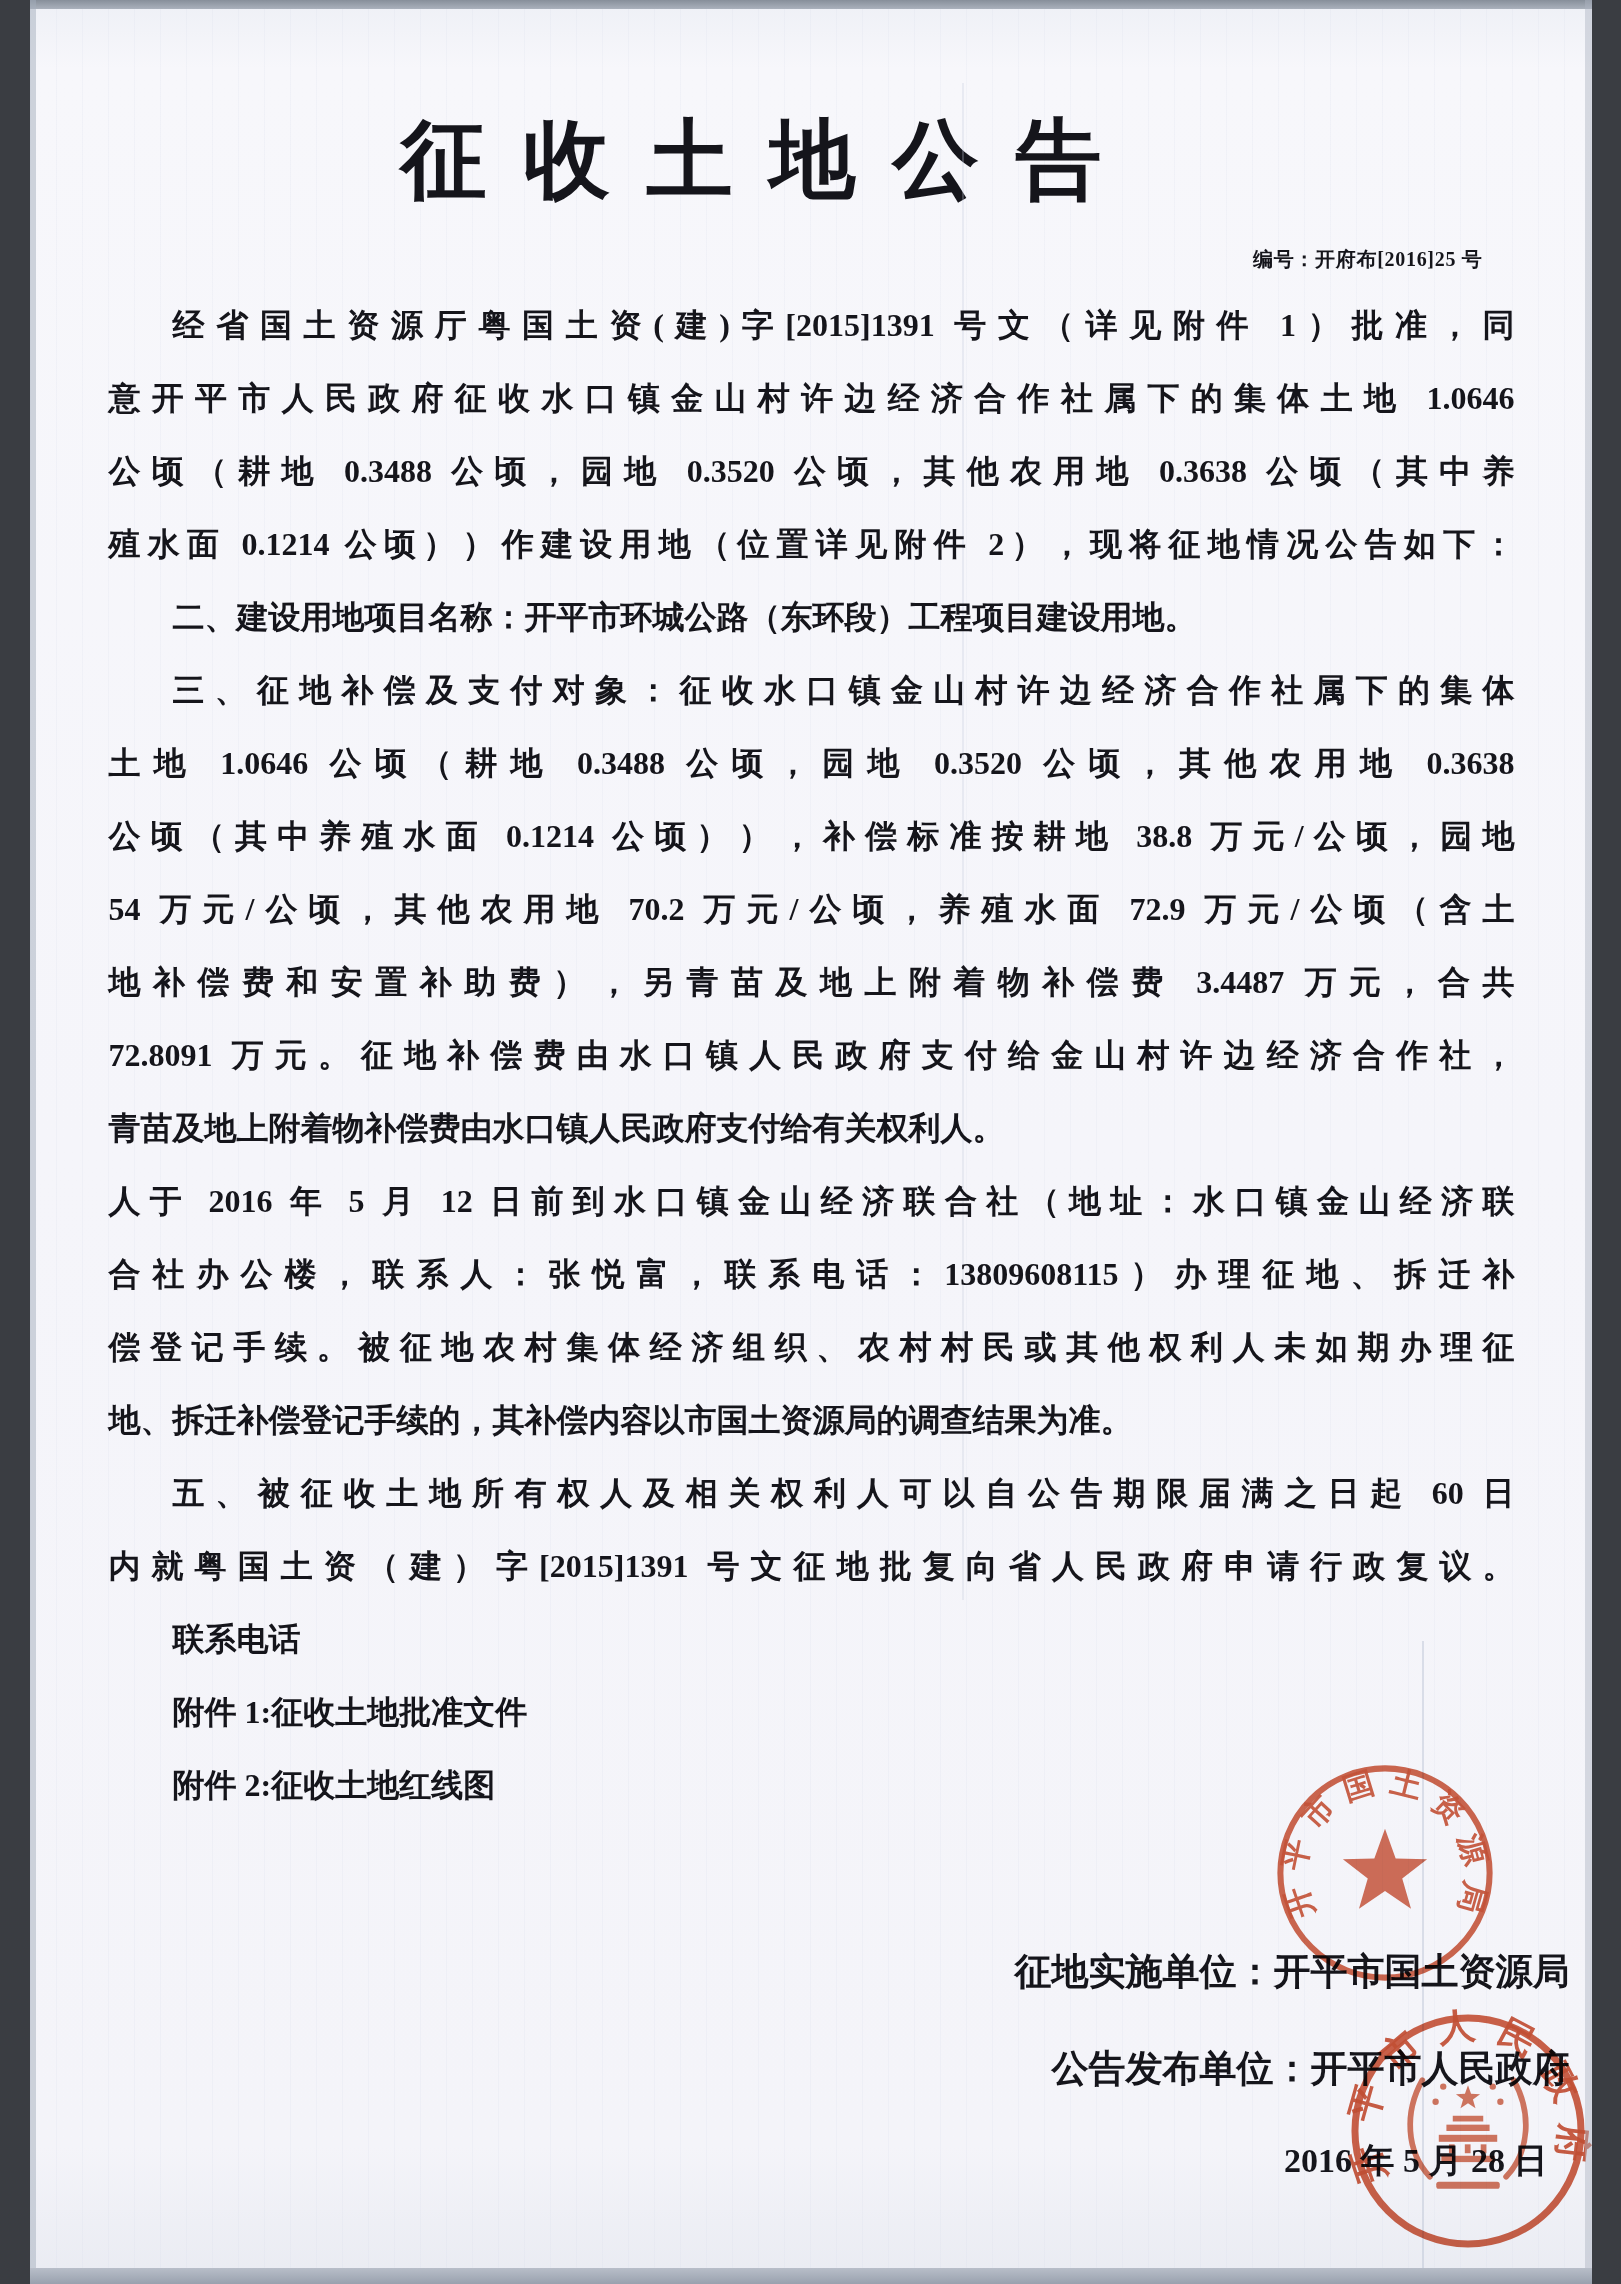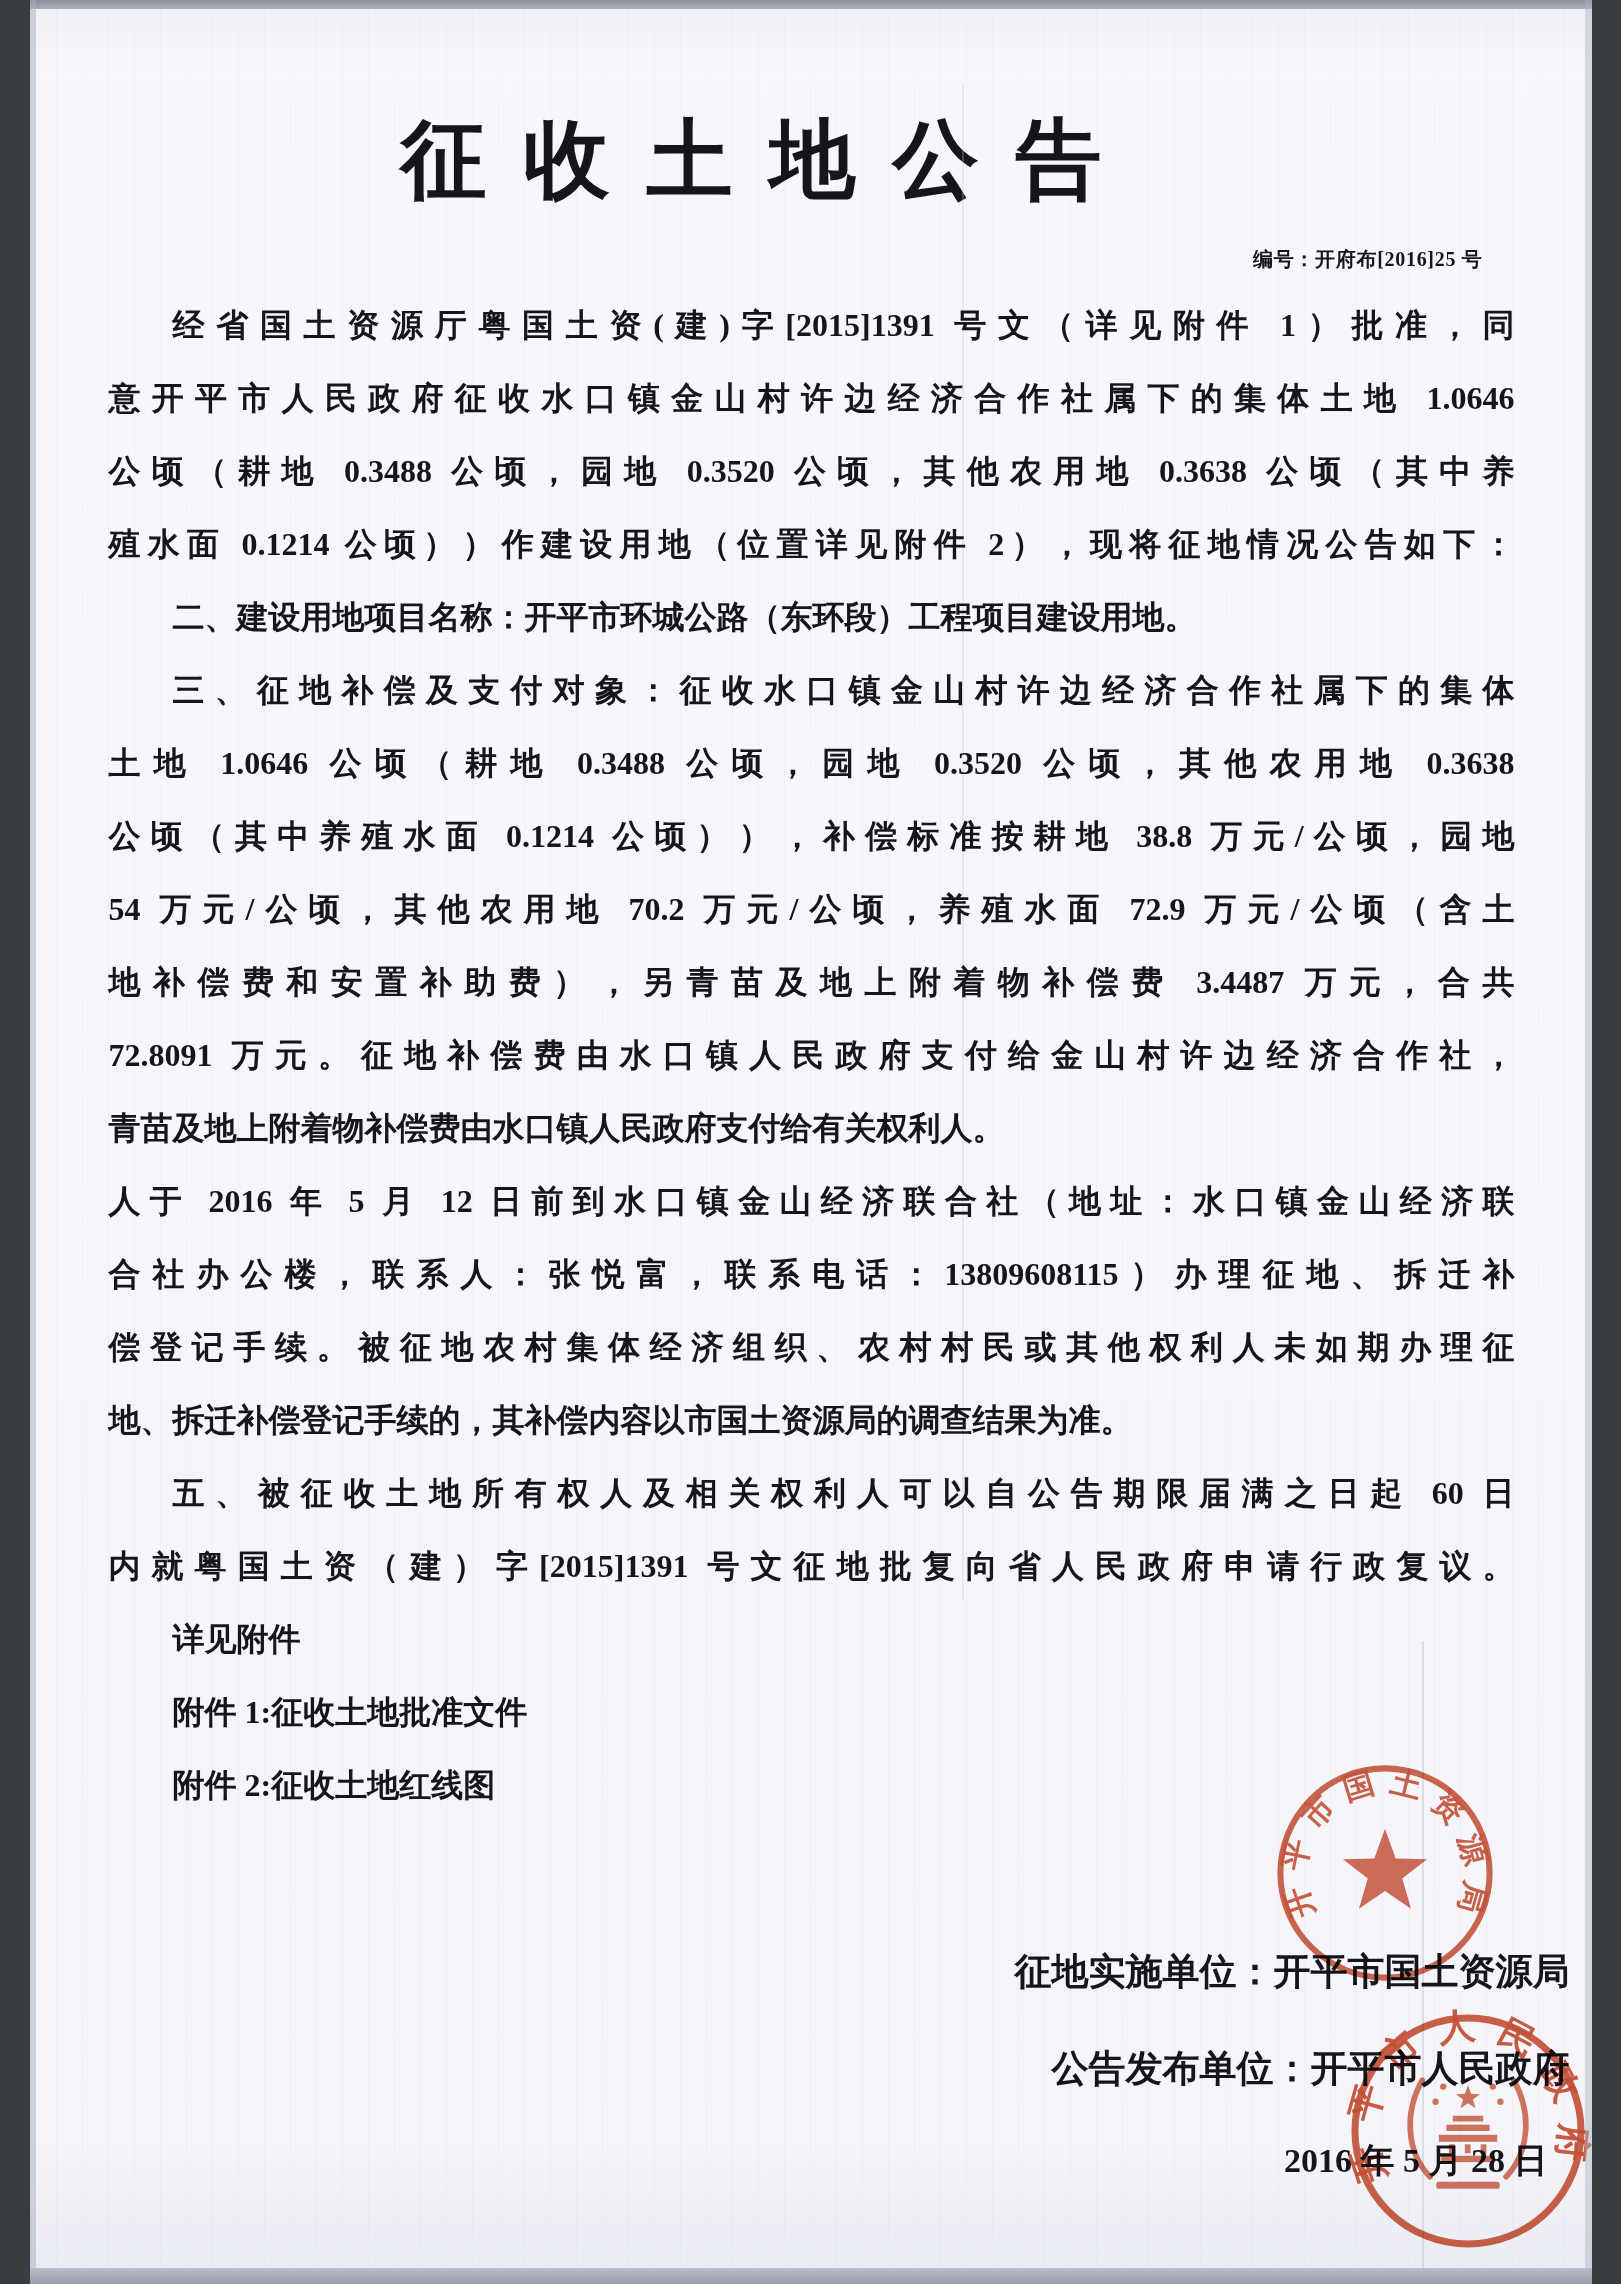--- a/index.html
+++ b/index.html
@@ -86,21 +86,21 @@
     <div class="ln">54 万元/公顷，其他农用地 70.2 万元/公顷，养殖水面 72.9 万元/公顷（含土</div>
     <div class="ln">地补偿费和安置补助费），另青苗及地上附着物补偿费 3.4487 万元，合共</div>
     <div class="ln">72.8091 万元。征地补偿费由水口镇人民政府支付给金山村许边经济合作社，</div>
     <div class="ln end">青苗及地上附着物补偿费由水口镇人民政府支付给有关权利人。</div>
     <div class="ln">人于 2016 年 5 月 12 日前到水口镇金山经济联合社（地址：水口镇金山经济联</div>
     <div class="ln">合社办公楼，联系人：张悦富，联系电话：13809608115）办理征地、拆迁补</div>
     <div class="ln">偿登记手续。被征地农村集体经济组织、农村村民或其他权利人未如期办理征</div>
     <div class="ln end">地、拆迁补偿登记手续的，其补偿内容以市国土资源局的调查结果为准。</div>
     <div class="ln ind">五、被征收土地所有权人及相关权利人可以自公告期限届满之日起 60 日</div>
     <div class="ln">内就粤国土资（建）字[2015]1391 号文征地批复向省人民政府申请行政复议。</div>
-    <div class="ln ind end">详见附件</div>
+    <div class="ln ind end">联系电话</div>
     <div class="ln ind end">附件 1:征收土地批准文件</div>
     <div class="ln ind end">附件 2:征收土地红线图</div>
   </div>
 
   <div class="footer-line f2">公告发布单位：开平市人民政府</div>
   <div class="footer-line f1">征地实施单位：开平市国土资源局</div>
   <div class="footer-line f3">2016 年 5 月 28 日</div>
 
   <svg class="seal s1" viewBox="0 0 340 340">
     <defs>

